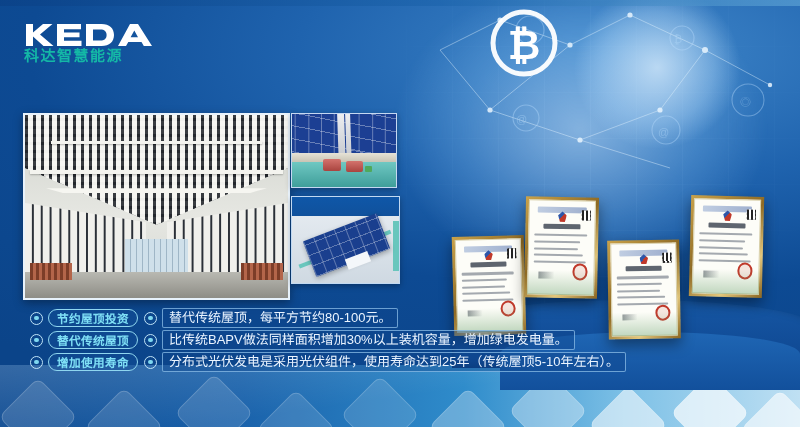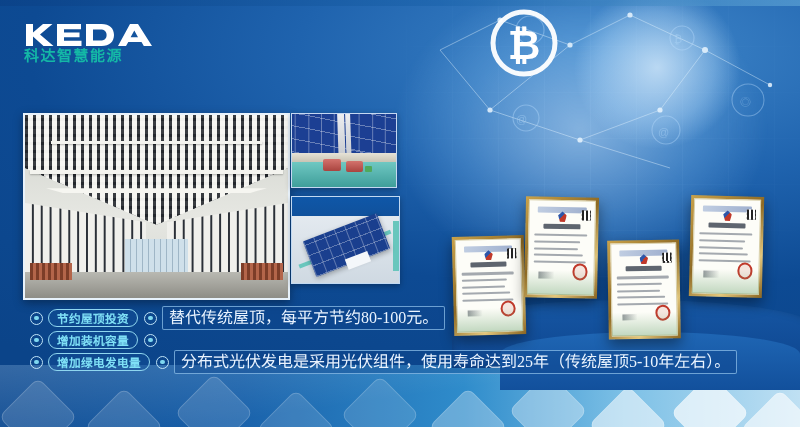--- a/index.html
+++ b/index.html
@@ -161,23 +161,23 @@
   .frow{display:flex;align-items:center;height:22px;margin-bottom:0px;}
   .bullet{width:11px;height:11px;border-radius:50%;border:1.4px solid #bfe3f7;
     position:relative;flex:0 0 auto;margin-right:5px;}
   .bullet::after{content:"";position:absolute;left:50%;top:50%;width:4.5px;height:4.5px;
     margin:-2.25px 0 0 -2.25px;border-radius:50%;background:#7fd8f0;}
   .badge{border:1.2px solid #8fd6ef;border-radius:11px;padding:0 8px;
     color:#7fe0f6;font-size:11.6px;font-weight:700;white-space:nowrap;
     font-family:"DejaVu Sans","Liberation Sans",sans-serif;
     background:rgba(18,78,150,.45);letter-spacing:.4px;flex:0 0 auto;}
   .desc{border:1px solid rgba(150,200,240,.7);border-radius:2px;
-    background:rgba(14,70,140,.42);color:#eaf4ff;font-size:16px;
+    background:rgba(14,70,140,.42);color:#eaf4ff;font-size:13px;
     padding:2px 6px;white-space:nowrap;line-height:1.15;
-    font-family:Liberation Serif, serif;}
+    font-family:Liberation Sans, sans-serif;}
   .gap{width:6px;flex:0 0 auto;}
 </style>
 </head>
 <body>
 
 <div class="poster">
 
   <div class="bg-base"></div>
   <div class="bg-circuit"></div>
   <div class="bg-glow"></div>
@@ -363,28 +363,29 @@
     <div class="frow">
       <span class="bullet"></span>
       <span class="badge">节约屋顶投资</span>
       <span class="gap"></span>
       <span class="bullet"></span>
       <span class="desc">替代传统屋顶，每平方节约80-100元。</span>
     </div>
 
     <div class="frow">
       <span class="bullet"></span>
-      <span class="badge">增加装机容量</span>
+      <span class="badge">替代传统屋顶</span>
       <span class="gap"></span>
       <span class="bullet"></span>
+      <span class="desc">比传统BAPV做法同样面积增加30%以上装机容量，增加绿电发电量。</span>
     </div>
 
     <div class="frow">
       <span class="bullet"></span>
-      <span class="badge">增加绿电发电量</span>
+      <span class="badge">增加使用寿命</span>
       <span class="gap"></span>
       <span class="bullet"></span>
       <span class="desc">分布式光伏发电是采用光伏组件，使用寿命达到25年（传统屋顶5-10年左右）。</span>
     </div>
 
   </div>
 
 </div>
 
 </body></html>

